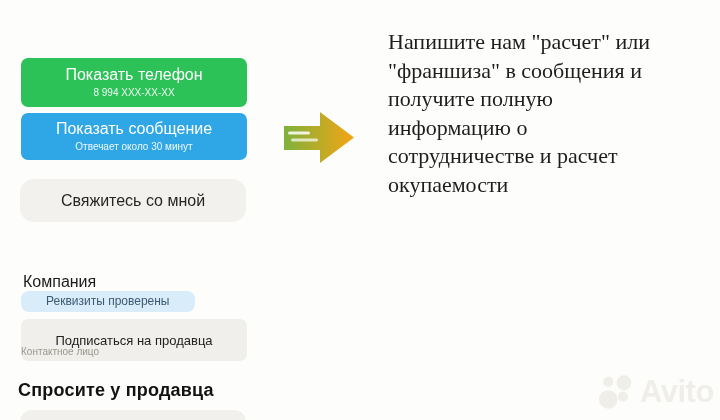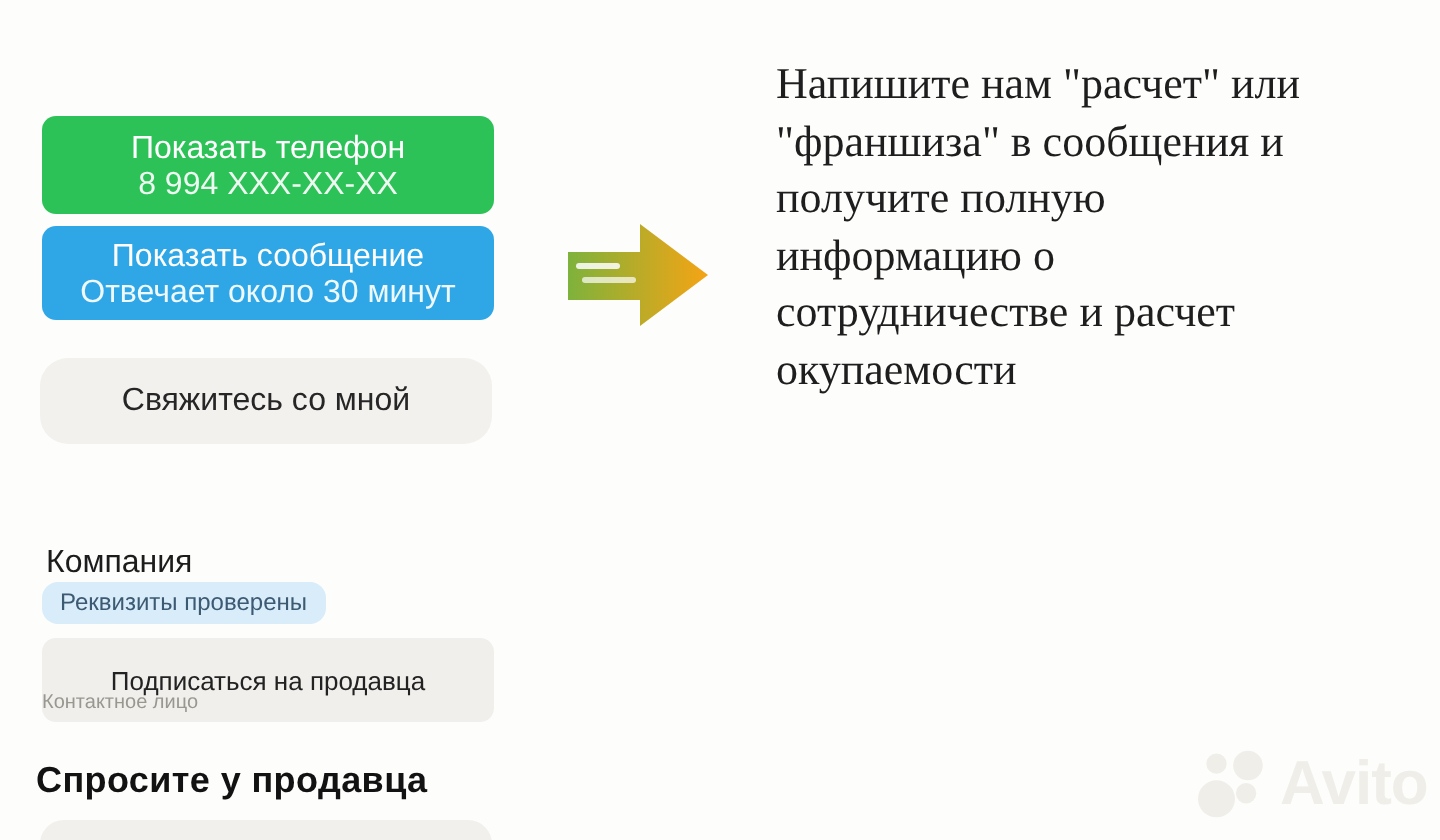--- a/index.html
+++ b/index.html
@@ -15,41 +15,41 @@
   }
   .btn-phone{
     left:21px;top:58px;width:226px;height:49px;border-radius:7px;
     background:#2cc258;color:#fff;
   }
   .btn-message{
     left:21px;top:113px;width:226px;height:47px;border-radius:7px;
     background:#2fa7e6;color:#fff;
   }
   .btn-main-label{font-size:16px;font-weight:400;line-height:18px;}
-  .btn-sub-label{font-size:16px;line-height:14px;margin-top:2px;opacity:.92;text-align:right;}
+  .btn-sub-label{font-size:10px;line-height:14px;margin-top:2px;opacity:.92;text-align:right;}
   .btn-contact{
     left:20px;top:179px;width:226px;height:43px;border-radius:14px;
     background:#f2f1ee;color:#262626;font-size:16px;font-weight:500;
   }
   .arrow{position:absolute;left:284px;top:109px;}
   .promo{
     position:absolute;left:388px;top:28px;width:300px;
     font-family:"Liberation Serif", serif;
     font-size:22px;line-height:28.5px;color:#1e1e1e;
     white-space:pre-line;
   }
   .company{
     position:absolute;left:23px;top:273px;
     font-size:16px;color:#1c1c1c;
   }
   .badge{
     position:absolute;left:21px;top:291px;
     background:#d9ecf9;color:#3c5a72;
     font-size:12px;line-height:14px;
-    padding:3px 9px 4px;border-radius:8px;
+    padding:3px 25px 4px;border-radius:8px;
   }
   .btn-subscribe{
     left:21px;top:319px;width:226px;height:42px;border-radius:7px;
     background:#f0efec;color:#222;font-size:13px;
   }
   .contact-person{
     position:absolute;left:21px;top:346px;
     font-size:10px;color:#99988f;
   }
   .ask-heading{

